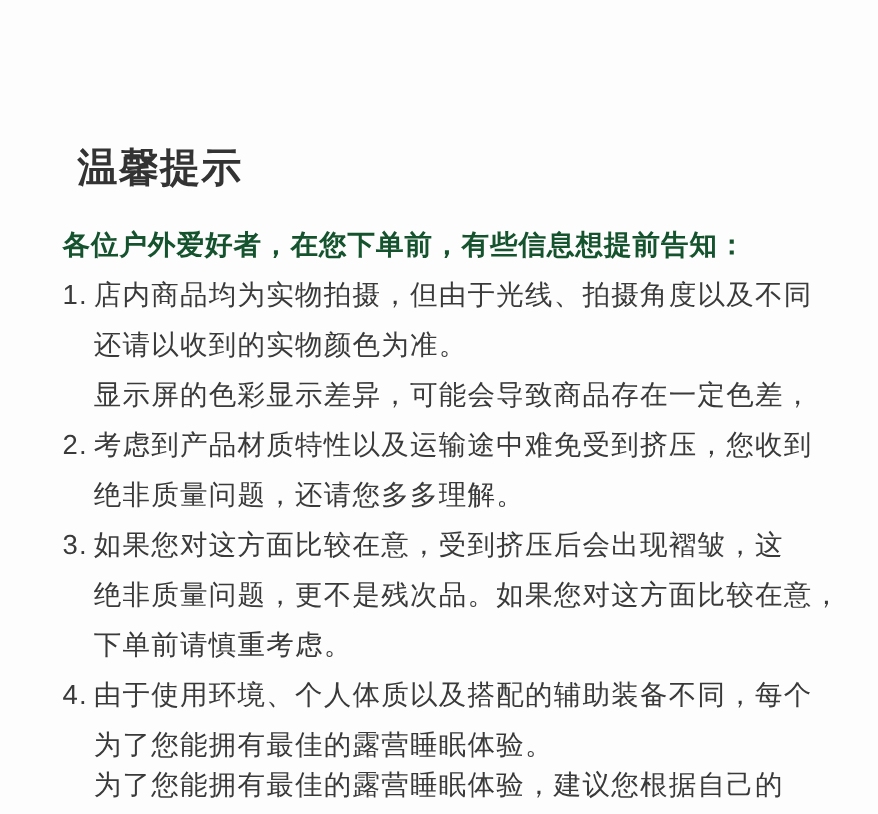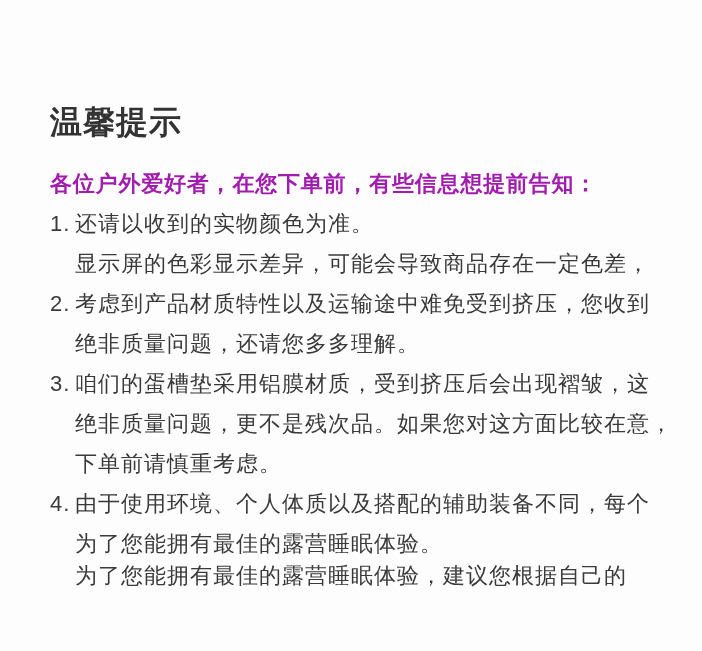--- a/index.html
+++ b/index.html
@@ -16,35 +16,35 @@
   }
   .notice {
     box-sizing: border-box;
     width: 702px;
     height: 651px;
     padding: 0 44px 0 50px;
     overflow: hidden;
     position: relative;
   }
   .page-title {
-    margin: 0;
+    margin: 12px;
     padding-top: 104px;
     font-size: 32px;
     line-height: 36px;
     font-weight: 700;
     letter-spacing: 1px;
     color: #333333;
   }
   .intro {
     margin: 24px 0 0 0;
     font-size: 22px;
     line-height: 40px;
     font-weight: 700;
     letter-spacing: 0.8px;
-    color: #a21caf;
+    color: #14532d;
   }
   .item {
     margin: 0;
   }
   .line {
     font-size: 22px;
     line-height: 40px;
     font-weight: 400;
     letter-spacing: 1px;
     white-space: nowrap;
@@ -76,37 +76,38 @@
 
 <div class="notice">
 
   <h1 class="page-title">温馨提示</h1>
 
   <p class="intro">各位户外爱好者，在您下单前，有些信息想提前告知：</p>
 
   <div class="item">
     <div class="line first">
       <span class="num">1.</span>
+      <span>店内商品均为实物拍摄，但由于光线、拍摄角度以及不同</span>
     </div>
     <div class="line cont">还请以收到的实物颜色为准。</div>
     <div class="line cont">显示屏的色彩显示差异，可能会导致商品存在一定色差，</div>
   </div>
 
   <div class="item">
     <div class="line first">
       <span class="num">2.</span>
       <span>考虑到产品材质特性以及运输途中难免受到挤压，您收到</span>
     </div>
     <div class="line cont">绝非质量问题，还请您多多理解。</div>
   </div>
 
   <div class="item">
     <div class="line first">
       <span class="num">3.</span>
-      <span>咱们的蛋槽垫采用铝膜材质，受到挤压后会出现褶皱，这</span>
+      <span>如果您对这方面比较在意，受到挤压后会出现褶皱，这</span>
     </div>
     <div class="line cont">绝非质量问题，更不是残次品。如果您对这方面比较在意，</div>
     <div class="line cont">下单前请慎重考虑。</div>
   </div>
 
   <div class="item">
     <div class="line first">
       <span class="num">4.</span>
       <span>由于使用环境、个人体质以及搭配的辅助装备不同，每个</span>
     </div>

